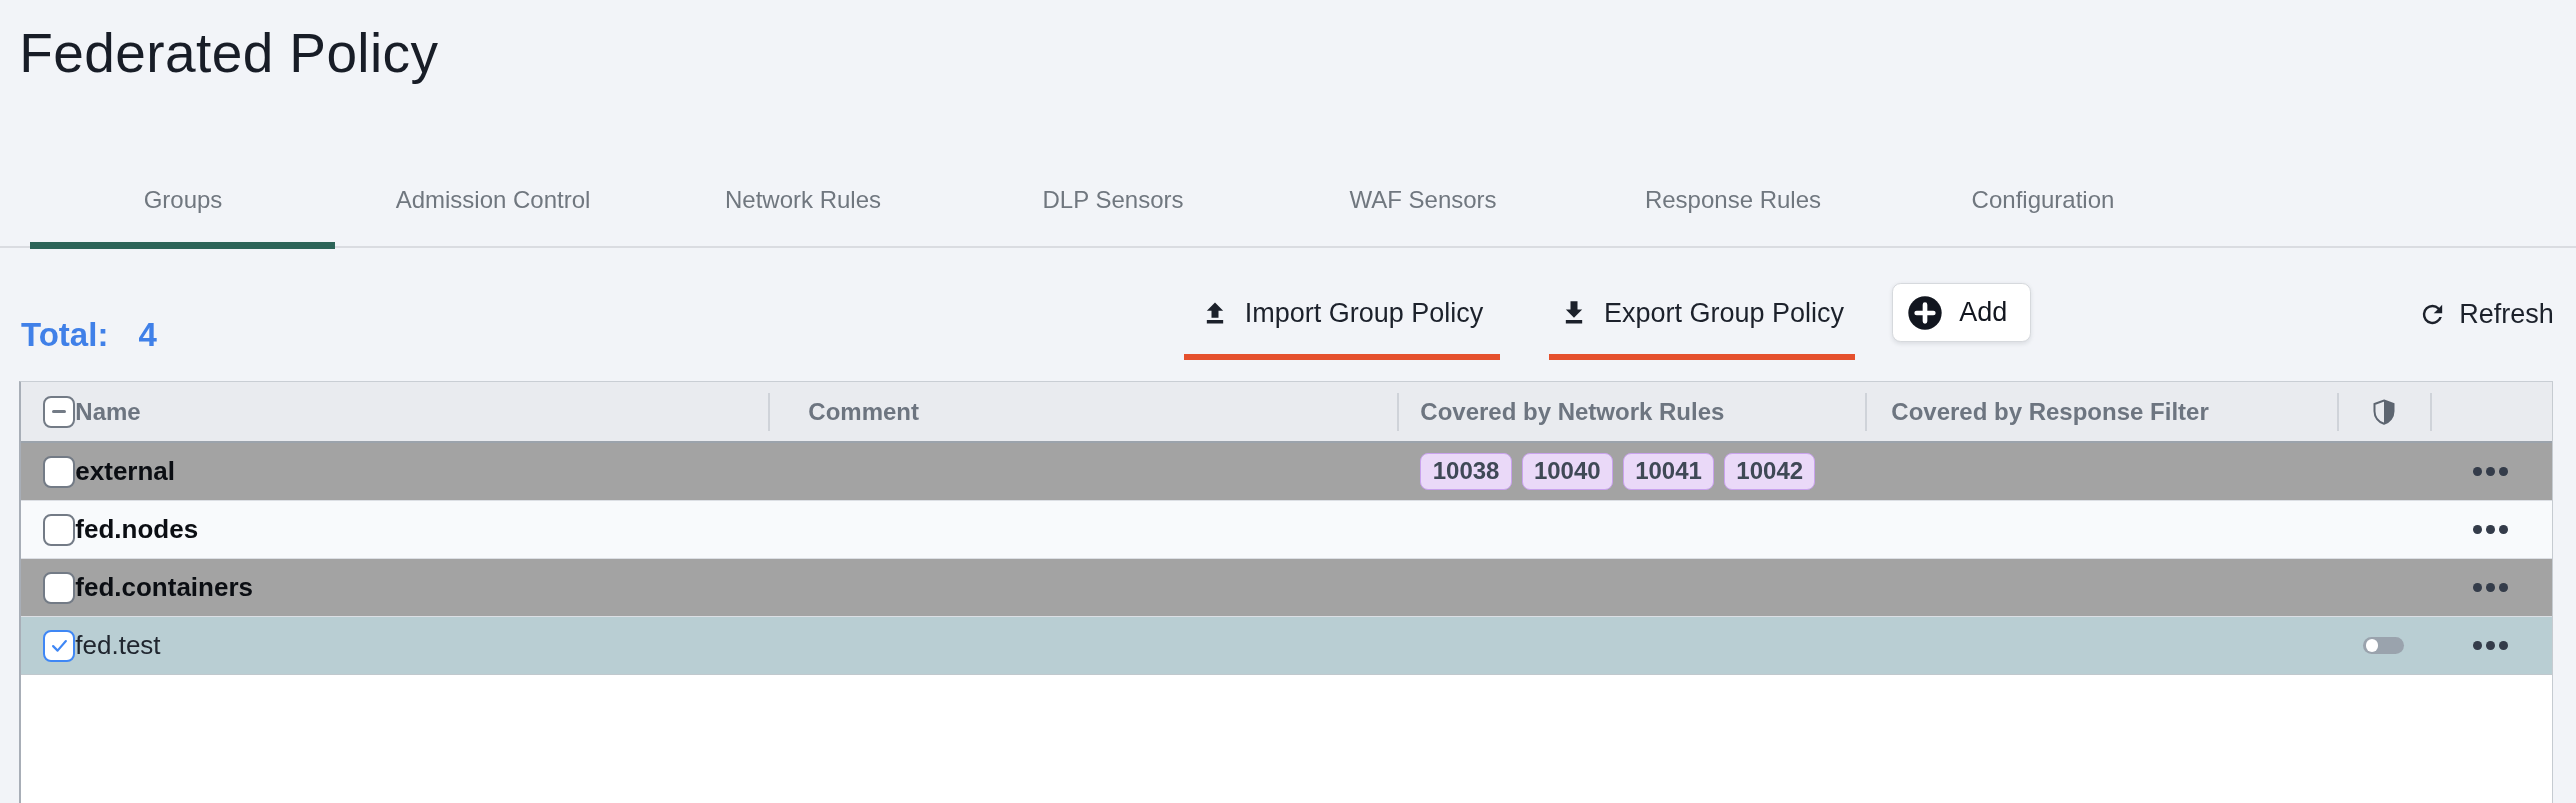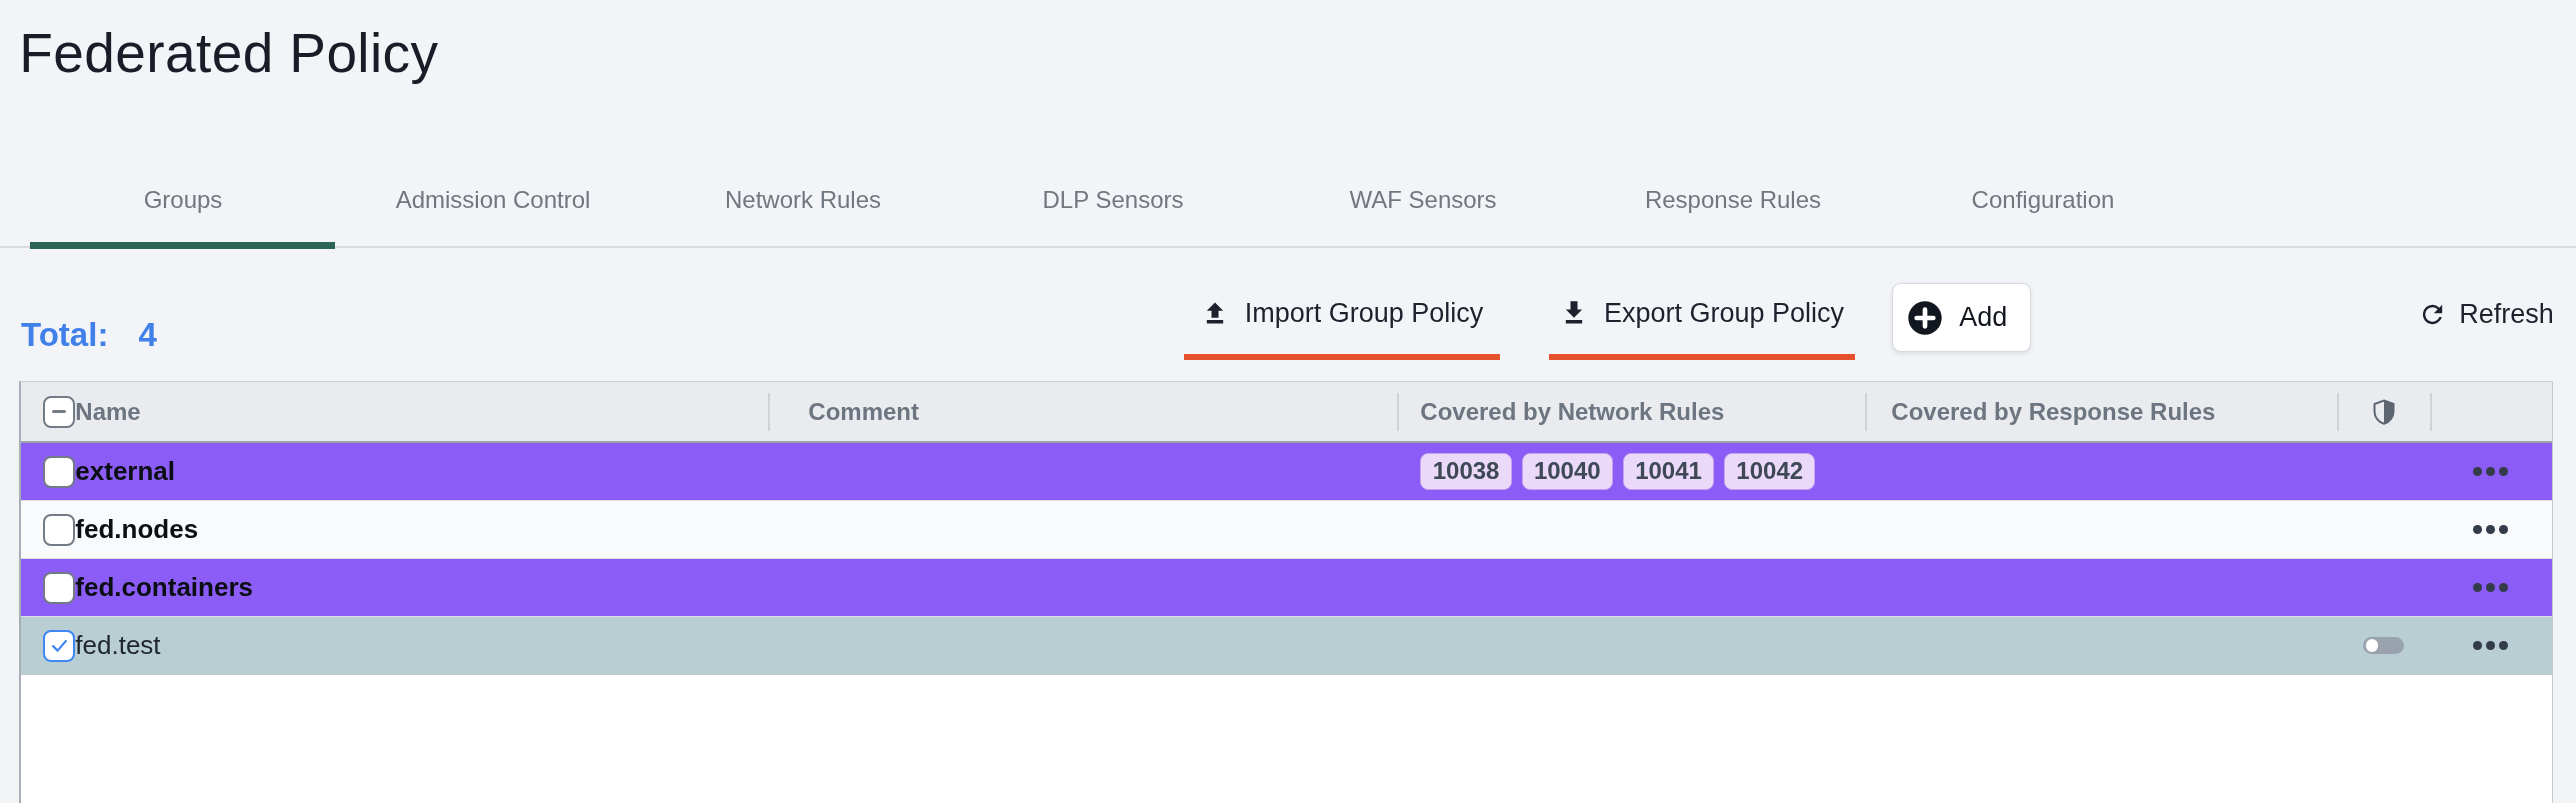--- a/index.html
+++ b/index.html
@@ -23,21 +23,21 @@
          color:var(--total_blue,#4080e8);}
   .total-value{margin-left:30px;}
   .action-btn{position:absolute;top:293px;background:none;border:none;padding:0;cursor:pointer;
               font-family:inherit;}
   .action-btn .lbl-row{display:flex;align-items:center;justify-content:center;gap:16px;
               height:40px;font-size:27px;color:#1c212b;}
   .action-btn .u-bar{display:block;height:6.2px;margin-top:21px;
               background:var(--action_underline,#e5502d);}
   .btn-import{left:1184px;width:316px;}
   .btn-export{left:1549px;width:306px;}
-  .add-btn{position:absolute;left:1892px;top:283px;height:69px;display:flex;align-items:center;
+  .add-btn{position:absolute;left:1892px;top:283px;height:59px;display:flex;align-items:center;
            gap:14px;padding:0 23px 0 12.3px;background:#fff;border:1.8px solid #d6d9dd;
            border-radius:8.8px;box-shadow:0 1.8px 4.4px rgba(20,25,40,.10);font-family:inherit;
            font-size:27px;color:#12161f;cursor:pointer;}
   .filter{position:absolute;left:2037px;top:297px;width:350px;height:53px;border:none;
           border-bottom:2.6px solid #8a9099;background:transparent;font-family:inherit;
           font-size:25.5px;color:#20252e;padding:0 0 3.5px 5.3px;outline:none;box-sizing:border-box;}
   .filter::placeholder{color:#989ea8;}
   .refresh-btn{position:absolute;left:2418px;top:299px;display:flex;align-items:center;gap:12.3px;
           background:none;border:none;padding:0;font-family:inherit;font-size:27px;
           color:#1c212b;cursor:pointer;}
@@ -53,21 +53,21 @@
   .c-name{width:747px;padding-left:22px;}
   .c-comment{width:629px;padding-left:40px;}
   .c-network{width:468px;padding-left:23px;gap:9.7px;}
   .c-response{width:472px;padding-left:26px;gap:9.7px;}
   .c-shield{width:93px;justify-content:center;}
   .c-actions{width:120px;justify-content:center;}
   .thead .cell + .cell::before{content:'';position:absolute;left:0;top:11.4px;height:38px;width:1.8px;
          background:#cfd3d9;}
 
   .row{display:flex;align-items:center;height:58px;border-bottom:1.8px solid #dcdfe4;
-       background:#8b5cf6;cursor:pointer;box-sizing:border-box;}
+       background:#a3a3a3;cursor:pointer;box-sizing:border-box;}
   .row:nth-child(even):not(.selected){background:#f8fafc;}
   .row.selected{background:var(--selected_row_bg,#b9ced3);border-bottom-color:#c0c8cd;}
   .row-name{font-size:26px;color:#20262f;}
   .row-name.bold{font-weight:700;color:#0b0e13;}
   .comment-text{font-size:24.6px;color:#3a404a;}
 
   
   .checkbox{width:32px;height:32px;border:2.6px solid #737b86;border-radius:8px;background:#fff;
             box-sizing:border-box;display:flex;align-items:center;justify-content:center;
             flex:none;cursor:pointer;}
@@ -175,21 +175,21 @@
         </div>
         <span>Name</span>
       </div>
       <div class="cell c-comment">
         <span>Comment</span>
       </div>
       <div class="cell c-network">
         <span>Covered by Network Rules</span>
       </div>
       <div class="cell c-response">
-        <span>Covered by Response Rules</span>
+        <span>Covered by Response Filter</span>
       </div>
       <div class="cell c-shield">
         <svg width="24" height="26" viewBox="0 0 24 26">
           <path d="M12 1.5 L21.5 5 V12.2 C21.5 18.2 17.6 22.9 12 24.7 C6.4 22.9 2.5 18.2 2.5 12.2 V5 Z" fill="none" stroke="#5d6570" stroke-width="2"></path>
           <path d="M12 1.5 L21.5 5 V12.2 C21.5 18.2 17.6 22.9 12 24.7 Z" fill="#5d6570"></path>
         </svg>
       </div>
       <div class="cell c-actions"></div>
     </div>
     <div id="tbody">

